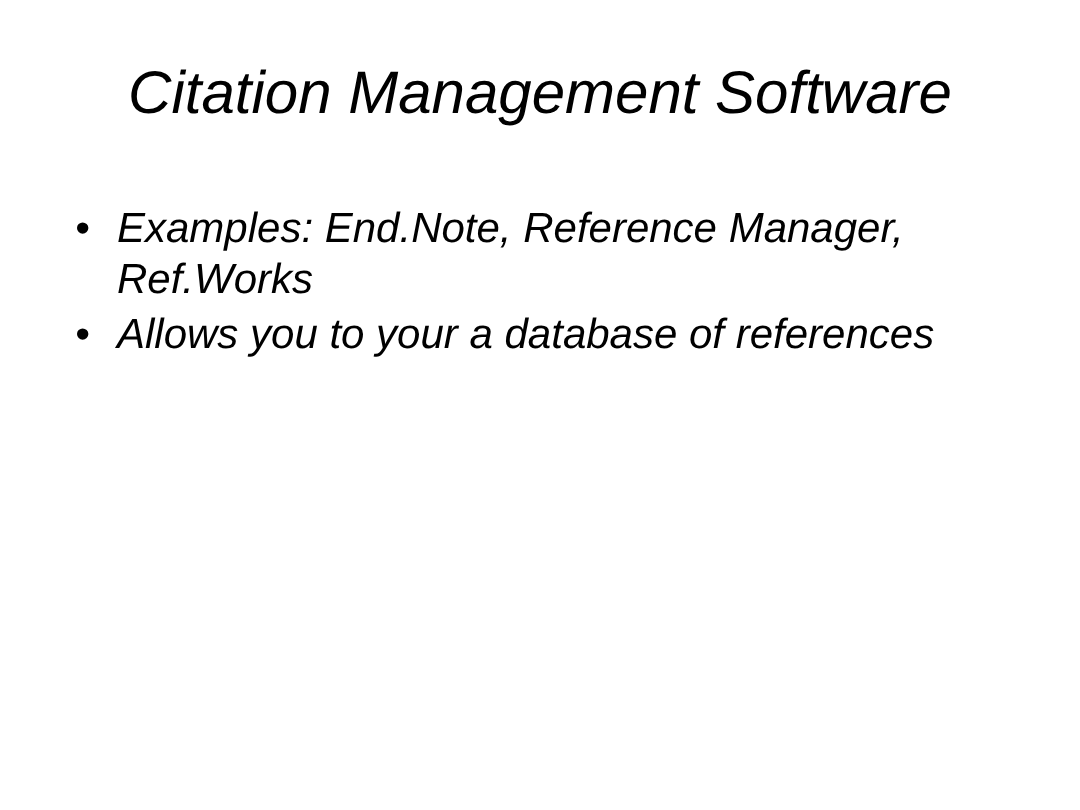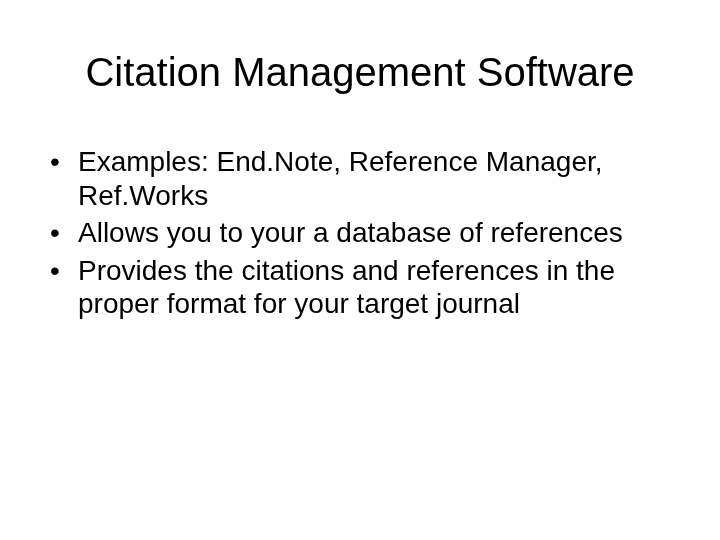--- a/index.html
+++ b/index.html
@@ -8,21 +8,22 @@
     width: 720px;
     height: 540px;
     background: #ffffff;
     font-family: Arial, Helvetica, sans-serif;
     color: #000000;
   }
   .slide {
     width: 720px;
     height: 512px;
     box-sizing: border-box;
-    padding: 40px 40px 40px 40px;
+    padding: 30px 40px 40px 40px;
+    font-style: italic;
   }
   .title {
     font-size: 40px;
     text-align: center;
     margin: 10px 0 50px 0;
     font-weight: normal;
   }
   ul.bullets {
     list-style: none;
     padding: 0;
@@ -45,15 +46,14 @@
   }
 </style>
 </head>
 <body>
 
 <div class="slide">
   <h1 class="title">Citation Management Software</h1>
   <ul class="bullets">
     <li>Examples: End.Note, Reference Manager, Ref.Works</li>
     <li>Allows you to your a database of references</li>
-    <li>Provides the citations and references in the proper format for your target journal</li>
   </ul>
 </div>
 
 </body></html>

